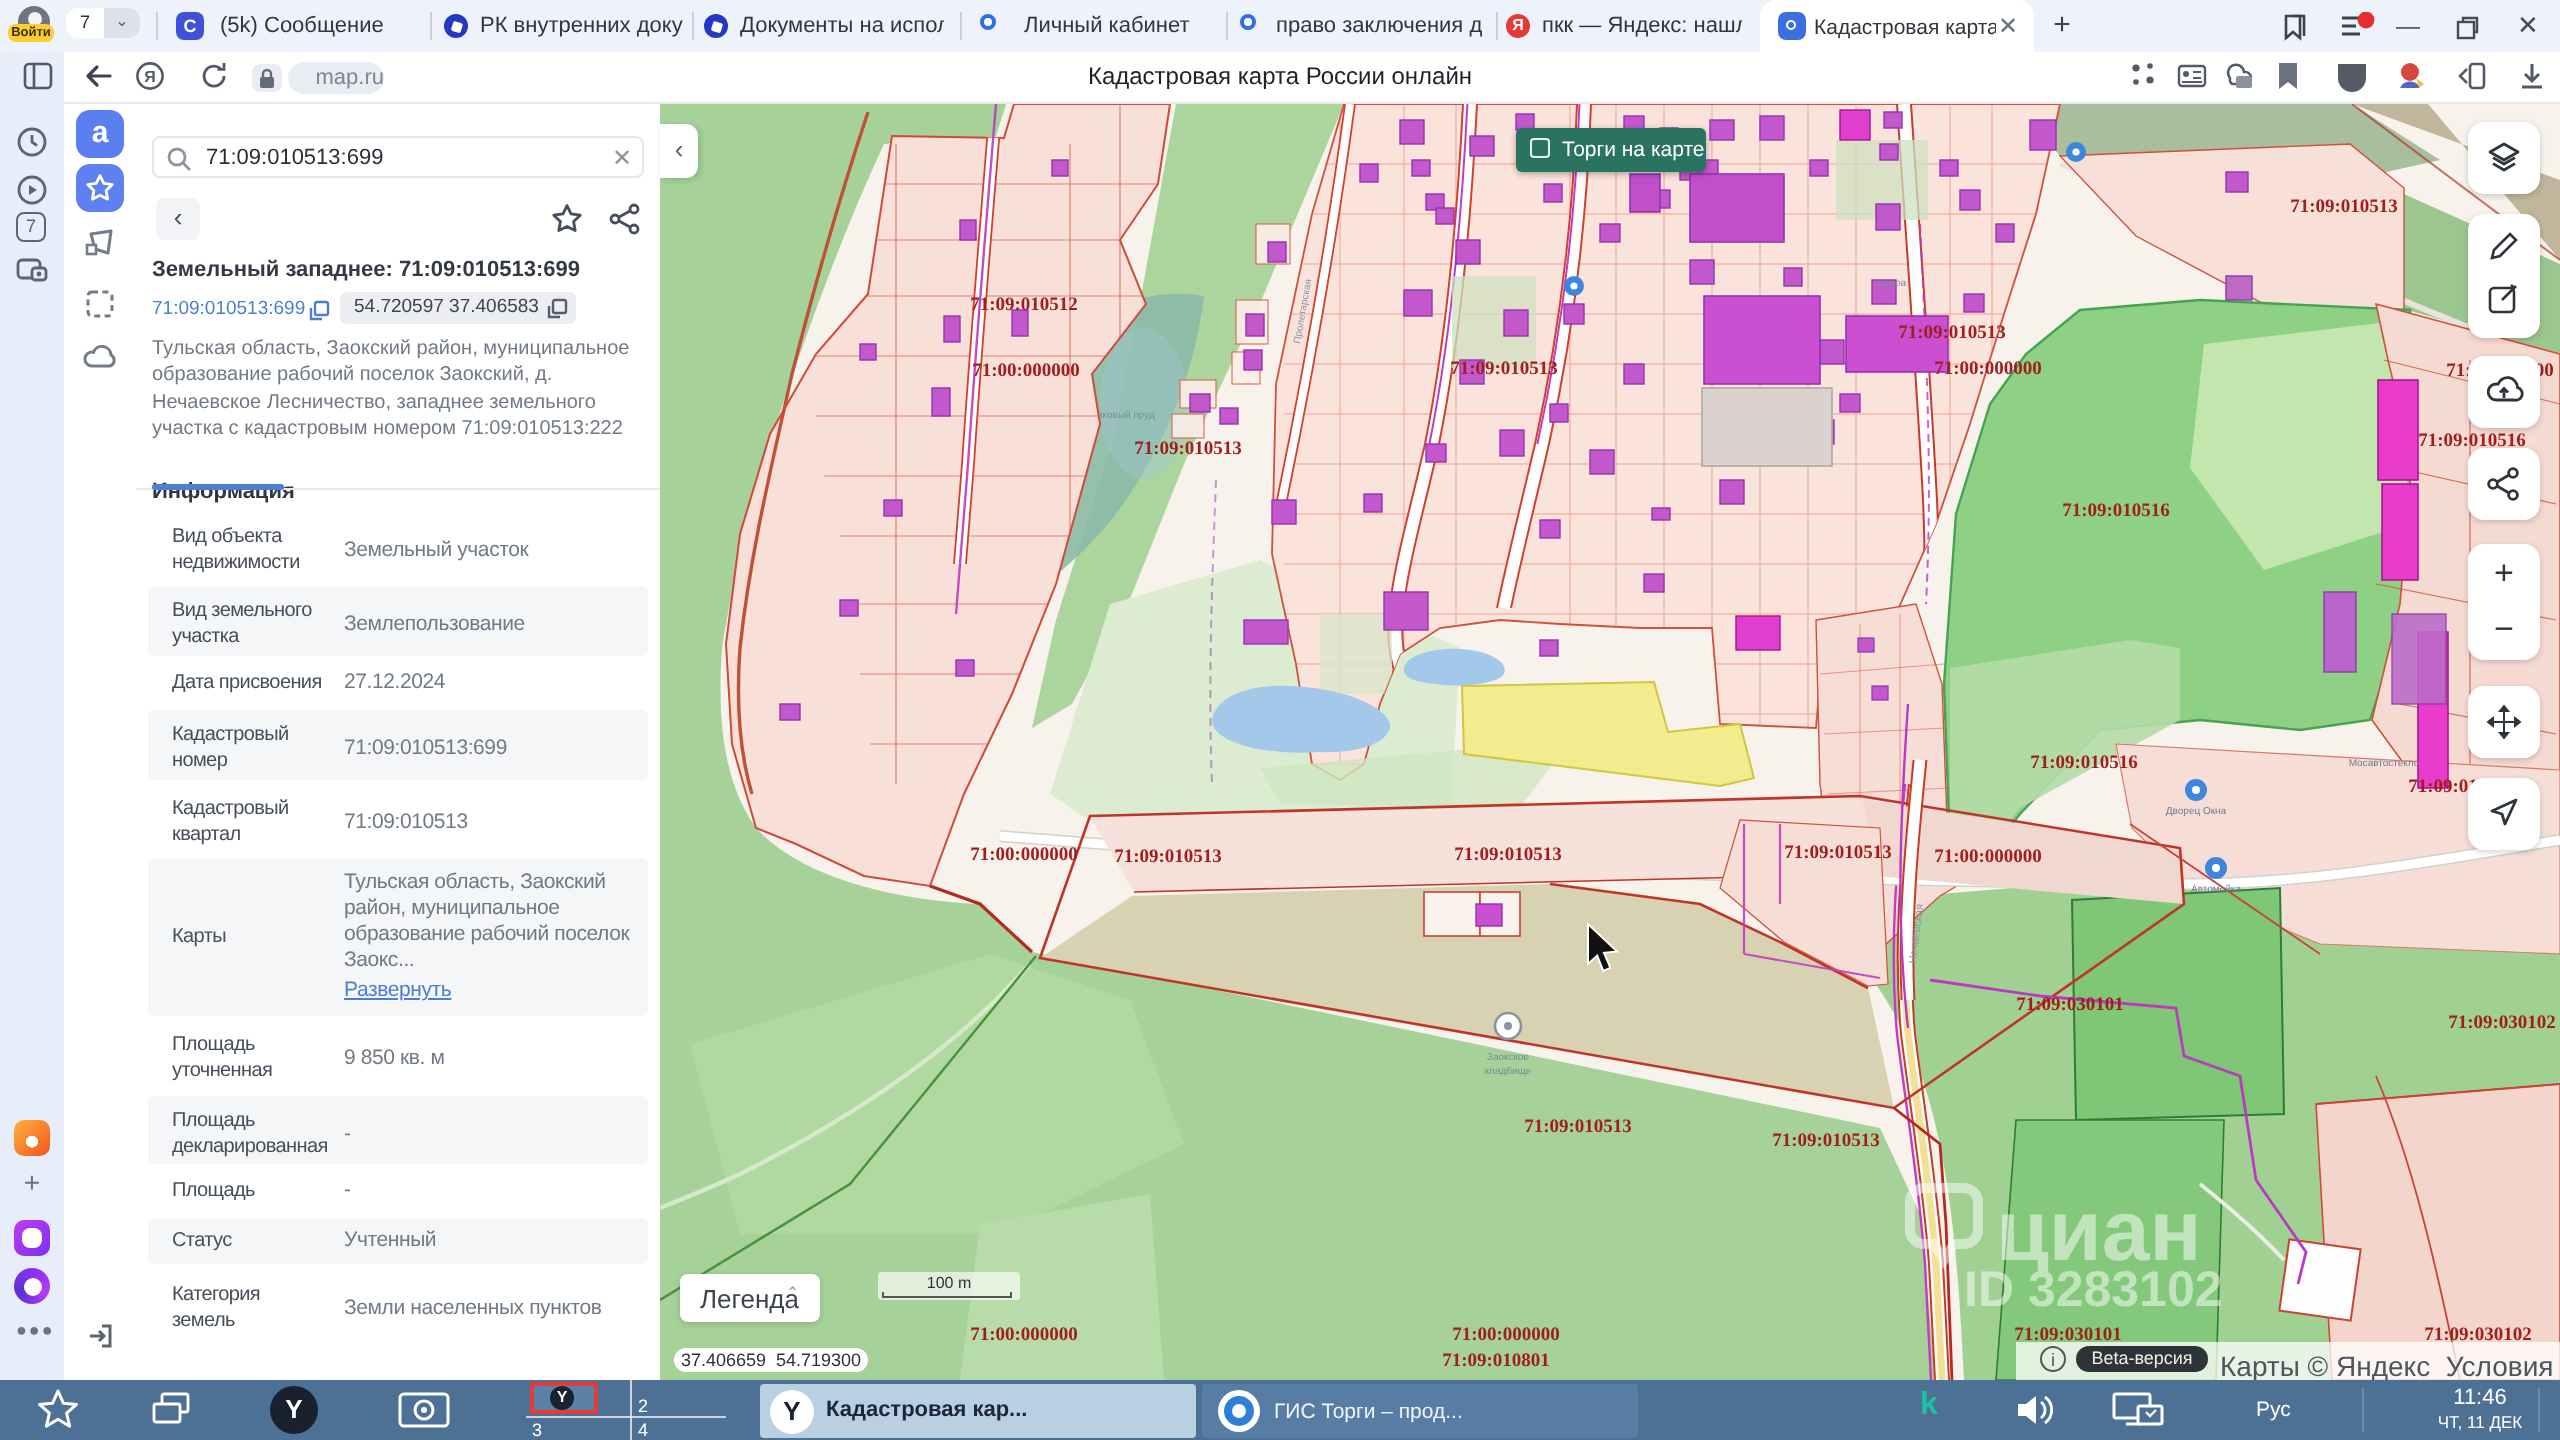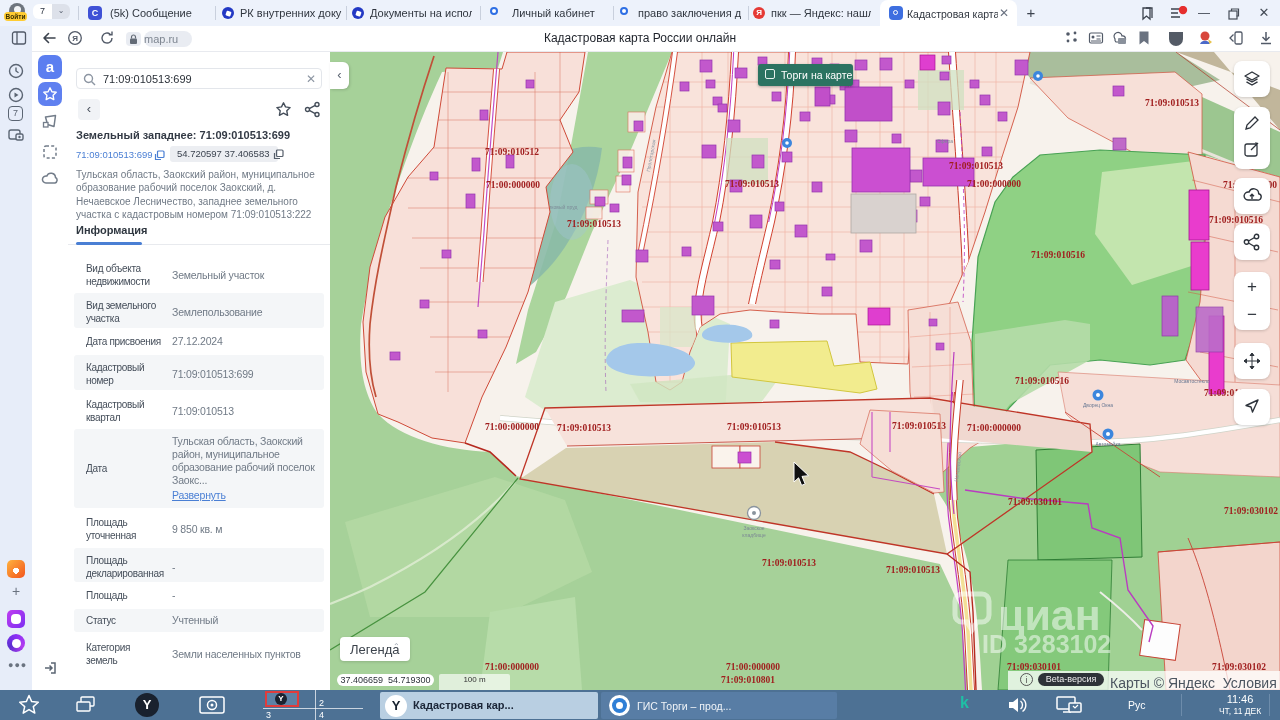--- a/index.html
+++ b/index.html
@@ -14,21 +14,21 @@
 .avatar:after{content:"";position:absolute;left:2px;top:10px;width:12px;height:8px;border-radius:50%;background:#f2f4f6}
 #voiti{position:absolute;left:4px;top:12px;width:23px;height:9px;background:#fc3;border-radius:4px;font-size:6.5px;font-weight:bold;color:#3a3000;text-align:center;line-height:9px}
 #cnt7{position:absolute;left:33px;top:4px;width:19px;height:15px;background:#fff;border-radius:6px 0 0 6px;font-size:9px;color:#2c3340;text-align:center;line-height:15px}
 #cntv{position:absolute;left:52px;top:4px;width:18px;height:15px;background:#dde1ea;border-radius:0 6px 6px 0;color:#5a6372;font-size:8px;text-align:center;line-height:14px}
 .ticon{position:absolute;top:6px;width:14px;height:14px;border-radius:4px}
 .tcirc{position:absolute;top:7px;width:12px;height:12px;border-radius:50%}
 .activetab{position:absolute;left:880px;top:0;width:137px;height:26px;background:#fff;border-radius:8px 8px 0 0}
 .wbtn{position:absolute;top:0;height:26px;color:#454c57;font-size:12px;text-align:center;line-height:26px}
 
 #toolbar{position:absolute;left:0;top:26px;width:1280px;height:26px;background:#fff;border-bottom:1px solid #e8eaef}
-#urlpill{position:absolute;left:144px;top:5px;width:48px;height:16px;background:#e9ecf2;border-radius:8px;font-size:11px;color:#7e8691;line-height:16px;text-align:left}
+#urlpill{position:absolute;left:144px;top:5px;width:48px;height:16px;background:#e9ecf2;border-radius:8px;font-size:11px;color:#7e8691;line-height:16px;text-align:right}
 #pagetitle{position:absolute;left:0;top:0;width:1280px;text-align:center;font-size:12px;color:#1e222a;line-height:25px}
 .tbi{position:absolute;top:4px;color:#525a68}
 
 #rail1{position:absolute;left:0;top:52px;width:32px;height:638px;background:#e7edf9}
 #rail2{position:absolute;left:32px;top:52px;width:36px;height:638px;background:#fff}
 .railico{position:absolute;left:7px;width:18px;height:18px;color:#5b6573}
 .appsq{position:absolute;left:6px;width:24px;height:24px;border-radius:7px}
 
 #panel{position:absolute;left:68px;top:52px;width:262px;height:638px;background:#fff}
 #searchbox{position:absolute;left:8px;top:16px;width:246px;height:21px;border:1px solid #e3e6eb;background:#fff;border-radius:4px;font-size:11px;color:#2a3038;line-height:20px;padding-left:26px}
@@ -212,44 +212,44 @@
         <circle cx="13" cy="13.5" r="2" fill="none" stroke="#454e5a" stroke-width="1.4"></circle>
         <circle cx="3.5" cy="8.5" r="2" fill="none" stroke="#454e5a" stroke-width="1.4"></circle>
         <path d="M5.3 7.6 11.2 4.4M5.3 9.4l5.9 3.2" stroke="#454e5a" stroke-width="1.4"></path>
       </svg>
   <div class="abs" style="left:8px;top:77px;font-size:11px;font-weight:bold;color:#333a45">Земельный западнее: 71:09:010513:699</div>
   <div class="abs" style="left:8px;top:97px;font-size:9.5px;color:#4a7fd4">71:09:010513:699</div>
   <svg class="abs" style="left:86px;top:97.5px" width="11" height="11" viewBox="0 0 11 11">
         <rect x="3.5" y="1" width="6.5" height="6.5" rx="1" fill="none" stroke="#4a7fd4" stroke-width="1.2"></rect>
         <path d="M1.5 4v5.5H7" fill="none" stroke="#4a7fd4" stroke-width="1.2"></path>
       </svg>
-  <div class="abs" style="left:102px;top:94px;width:108px;height:16px;background:#eceef2;border-radius:3px;font-size:9.5px;color:#3c4450;line-height:16px;padding-left:7px">54.720597 37.406583</div>
+  <div class="abs" style="left:102px;top:94px;width:118px;height:16px;background:#eceef2;border-radius:3px;font-size:9.5px;color:#3c4450;line-height:16px;padding-left:7px">54.720597 37.406583</div>
   <svg class="abs" style="left:205px;top:97px" width="11" height="11" viewBox="0 0 11 11">
         <rect x="3.5" y="1" width="6.5" height="6.5" rx="1" fill="none" stroke="#555e6a" stroke-width="1.2"></rect>
         <path d="M1.5 4v5.5H7" fill="none" stroke="#555e6a" stroke-width="1.2"></path>
       </svg>
   <div class="abs" style="left:8px;top:116px;width:256px;font-size:10px;color:#707a86;line-height:13.4px">Тульская область, Заокский район, муниципальное образование рабочий поселок Заокский, д. Нечаевское Лесничество, западнее земельного участка с кадастровым номером 71:09:010513:222</div>
-  <div class="abs" style="left:8px;top:172px;font-size:11px;font-weight:bold;color:#2f3740">Информация</div>
+  <div class="abs" style="left:8px;top:188px;font-size:11px;font-weight:bold;color:#2f3740">Информация</div>
   <div class="abs" style="left:0;top:192px;width:262px;height:1px;background:#e8eaee"></div>
   <div class="abs" style="left:8px;top:190px;width:66px;height:3px;background:#4a7fd4;border-radius:2px"></div>
 
   <div class="lbl" style="top:210px">Вид объекта<br>недвижимости</div>
   <div class="val" style="top:217px">Земельный участок</div>
   <div class="gr" style="left:6px;top:241px;width:250px;height:35px"></div>
   <div class="lbl" style="top:247px">Вид земельного<br>участка</div>
   <div class="val" style="top:254px">Землепользование</div>
   <div class="lbl" style="top:283px">Дата присвоения</div>
   <div class="val" style="top:283px">27.12.2024</div>
   <div class="gr" style="left:6px;top:303px;width:250px;height:35px"></div>
   <div class="lbl" style="top:309px">Кадастровый<br>номер</div>
   <div class="val" style="top:316px">71:09:010513:699</div>
   <div class="lbl" style="top:346px">Кадастровый<br>квартал</div>
   <div class="val" style="top:353px">71:09:010513</div>
   <div class="gr" style="left:6px;top:377px;width:250px;height:79px"></div>
-  <div class="lbl" style="top:410px">Дата</div>
+  <div class="lbl" style="top:410px">Карты</div>
   <div class="val" style="top:383px;width:152px">Тульская область, Заокский район, муниципальное образование рабочий поселок Заокс...</div>
   <div class="val" style="top:437px;color:#4a7fd4;text-decoration:underline">Развернуть</div>
   <div class="lbl" style="top:464px">Площадь<br>уточненная</div>
   <div class="val" style="top:471px">9 850 кв. м</div>
   <div class="gr" style="left:6px;top:496px;width:250px;height:34px"></div>
   <div class="lbl" style="top:502px">Площадь<br>декларированная</div>
   <div class="val" style="top:509px">-</div>
   <div class="lbl" style="top:537px">Площадь</div>
   <div class="val" style="top:537px">-</div>
   <div class="gr" style="left:6px;top:557px;width:250px;height:23px"></div>
@@ -589,21 +589,21 @@
 <div class="mapbtn" style="left:1234px;top:389px;width:36px;height:36px"></div>
 <svg class="abs" style="left:1244px;top:398px" width="16" height="16" viewBox="0 0 16 16">
       <path d="M14 2 2 7.5l5 1.5 1.5 5z" fill="none" stroke="#2e343c" stroke-width="1.4" stroke-linejoin="round"></path>
     </svg>
 
 <div class="abs" style="left:340px;top:637px;width:70px;height:24px;background:#fff;border-radius:4px;box-shadow:0 1px 3px rgba(0,0,0,.15)">
   <div class="abs" style="left:10px;top:5px;font-size:13px;color:#3c434c">Легенда</div>
   <div class="abs" style="left:53px;top:5px;font-size:8px;color:#9aa2ad">⌃</div>
 </div>
 <div class="abs" style="left:337px;top:674px;width:97px;height:12px;background:#fff;border-radius:6px;font-size:9px;color:#2c323a;text-align:center;line-height:12px">37.406659&nbsp; 54.719300</div>
-<div class="abs" style="left:439px;top:674px;width:71px;height:28px;background:rgba(255,255,255,.65);border-radius:2px">
+<div class="abs" style="left:439px;top:636px;width:71px;height:14px;background:rgba(255,255,255,.65);border-radius:2px">
   <div class="abs" style="left:3px;top:1px;right:3px;font-size:8px;color:#333;text-align:center">100 m</div>
   <div class="abs" style="left:2px;bottom:1px;width:65px;height:3px;border-left:1px solid #555;border-right:1px solid #555;border-bottom:1px solid #555"></div>
 </div>
 <div class="abs" style="left:1008px;top:671px;width:272px;height:19px;background:rgba(255,255,255,.75)"></div>
 <div class="abs" style="left:1020px;top:673px;width:13px;height:13px;border:1.2px solid #555;border-radius:50%;font-size:9px;color:#555;text-align:center;line-height:13px">i</div>
 <div class="abs" style="left:1038px;top:673px;width:66px;height:13px;background:#2e3338;border-radius:7px;font-size:9px;color:#eee;text-align:center;line-height:13px">Beta-версия</div>
 <div class="abs" style="left:1110px;top:675px;font-size:14px;color:#4c5560;white-space:nowrap">Карты © Яндекс&nbsp;&nbsp;Условия использования</div>
 
 <div id="taskbar">
   <svg class="abs" style="left:17px;top:4px" width="24" height="22" viewBox="0 0 24 22">
@@ -630,21 +630,21 @@
     <div class="abs" style="left:3px;top:20px;font-size:9px;color:#fff">3</div>
     <div class="abs" style="left:56px;top:20px;font-size:9px;color:#fff">4</div>
   </div>
 
   <div class="abs" style="left:380px;top:2px;width:218px;height:27px;background:#b9cfe2;border-radius:2px">
     <div class="abs" style="left:5px;top:2.5px;width:22px;height:22px;border-radius:50%;background:#fff"></div>
     <div class="abs" style="left:5px;top:2.5px;width:22px;height:22px;font-size:13px;font-weight:bold;color:#16202e;text-align:center;line-height:22px">Y</div>
     <div class="abs" style="left:33px;top:7px;font-size:11px;font-weight:bold;color:#1b2638">Кадастровая кар...</div>
   </div>
 
-  <div class="abs" style="left:601px;top:2px;width:236px;height:27px;background:#587da5;border-radius:2px">
+  <div class="abs" style="left:601px;top:2px;width:218px;height:27px;background:#587da5;border-radius:2px">
     <div class="abs" style="left:8px;top:3px;width:21px;height:21px;border-radius:50%;background:#fff"></div>
     <div class="abs" style="left:11px;top:6px;width:15px;height:15px;border-radius:50%;background:#2f7fd6"></div>
     <div class="abs" style="left:15px;top:10px;width:7px;height:7px;border-radius:50%;background:#fff"></div>
     <div class="abs" style="left:36px;top:8px;font-size:10.5px;color:#f0f4f8">ГИС Торги – прод...</div>
   </div>
 
   <div class="abs" style="left:960px;top:4px;font-size:16px;font-weight:bold;color:#1fbfa5">k</div>
   <svg class="abs" style="left:1007px;top:6px" width="20" height="18" viewBox="0 0 20 18">
         <path d="M2 6h4l5-4v14l-5-4H2z" fill="#fff"></path>
         <path d="M13.5 5a5 5 0 0 1 0 8M15.5 2.5a8 8 0 0 1 0 13" fill="none" stroke="#fff" stroke-width="1.4"></path>

